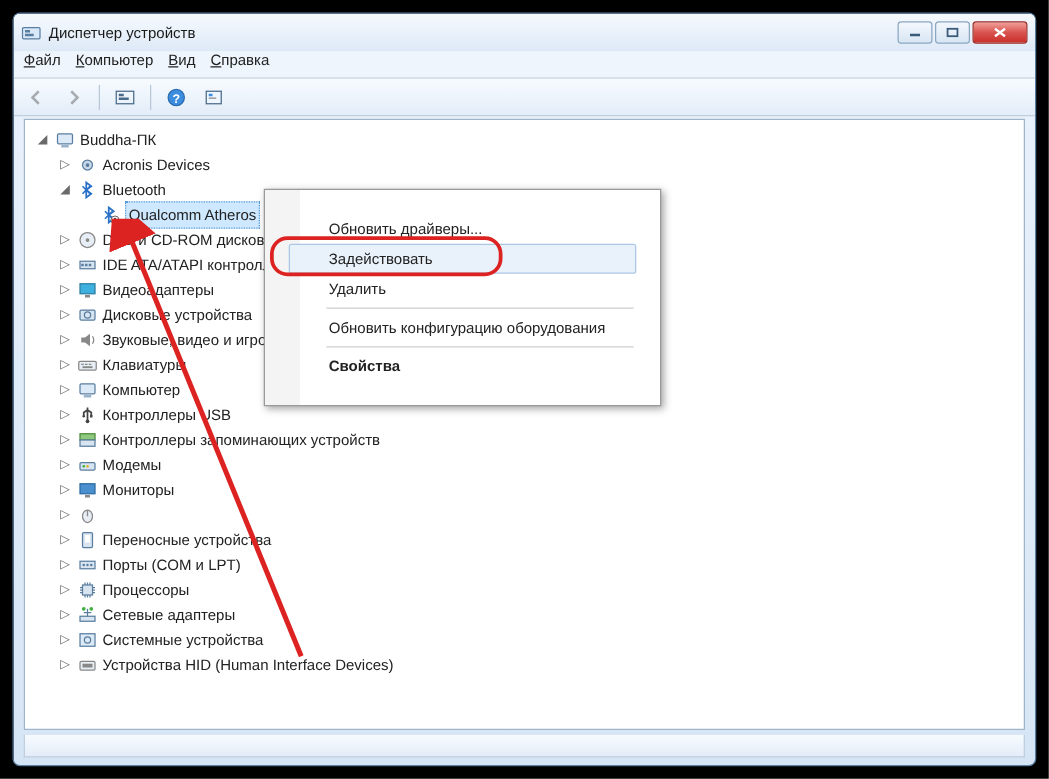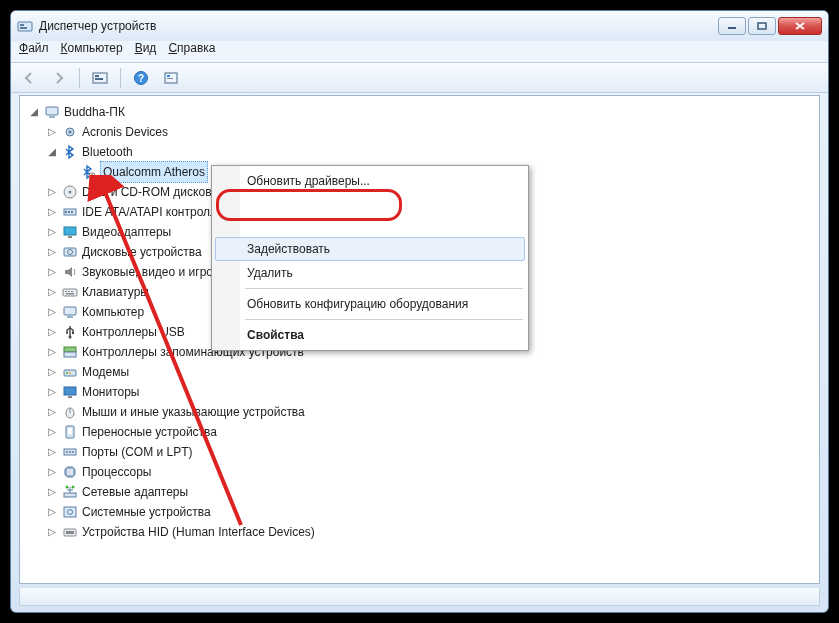--- a/index.html
+++ b/index.html
@@ -73,27 +73,27 @@
     width:12px; height:12px; margin-right:2px; display:inline-flex; align-items:center; justify-content:center;
     color:#6a6a6a; font-size:10px;
   }
   .expander.empty { visibility:hidden; }
   .node-icon { width:16px; height:16px; margin:0 4px 0 2px; display:inline-flex; align-items:center; justify-content:center; }
   .node-label { }
   .selected {
     background:#cde8ff; border:1px dotted #5a9bd5; padding:0 2px;
   }
   .context-menu {
-    position:absolute; left:200px; top:154px; width:318px;
+    position:absolute; left:200px; top:140px; width:318px;
     background:linear-gradient(to right,#f4f4f4 0,#f4f4f4 28px,#fff 28px,#fff 100%);
     border:1px solid #9a9a9a; box-shadow:2px 2px 6px rgba(0,0,0,0.35);
-    padding:3px; z-index:50;
+    padding:19px; z-index:50;
   }
   .cm-item { height:24px; display:flex; align-items:center; padding-left:32px; color:#222; }
-  .cm-item.hover { background:#e9f1fb; border:1px solid #aac8e6; border-radius:2px; padding-left:31px;margin-top:44px; }
+  .cm-item.hover { background:#e9f1fb; border:1px solid #aac8e6; border-radius:2px; padding-left:31px; }
   .cm-sep { height:1px; background:#d0d0d0; margin:3px 2px 3px 30px; }
   .cm-item.bold { font-weight:bold; }
   .highlight-oval {
     position:absolute; left:205px; top:178px; width:186px; height:32px;
     border:3px solid #d22; border-radius:14px; z-index:60; pointer-events:none;
   }
   .arrow-svg {
     position:absolute; left:70px; top:164px; z-index:70; pointer-events:none;
   }
   .bottombar {
@@ -343,21 +343,20 @@
             <span class="node-label">Мониторы</span>
           </div>
           <div class="tree-row indent1">
             <span class="expander">▷</span>
             <span class="node-icon">
               <svg width="16" height="16" viewBox="0 0 16 16">
                 <ellipse cx="8" cy="9" rx="4" ry="5" fill="#e8eef5" stroke="#888"></ellipse>
                 <line x1="8" y1="4" x2="8" y2="9" stroke="#888"></line>
               </svg>
             </span>
-            <span class="node-label">Мыши и иные указывающие устройства</span>
           </div>
           <div class="tree-row indent1">
             <span class="expander">▷</span>
             <span class="node-icon">
               <svg width="16" height="16" viewBox="0 0 16 16">
                 <rect x="4" y="2" width="8" height="12" rx="1" fill="#d8e4f0" stroke="#5a7ea0"></rect>
                 <rect x="6" y="4" width="4" height="6" fill="#fff"></rect>
               </svg>
             </span>
             <span class="node-label">Переносные устройства</span>

